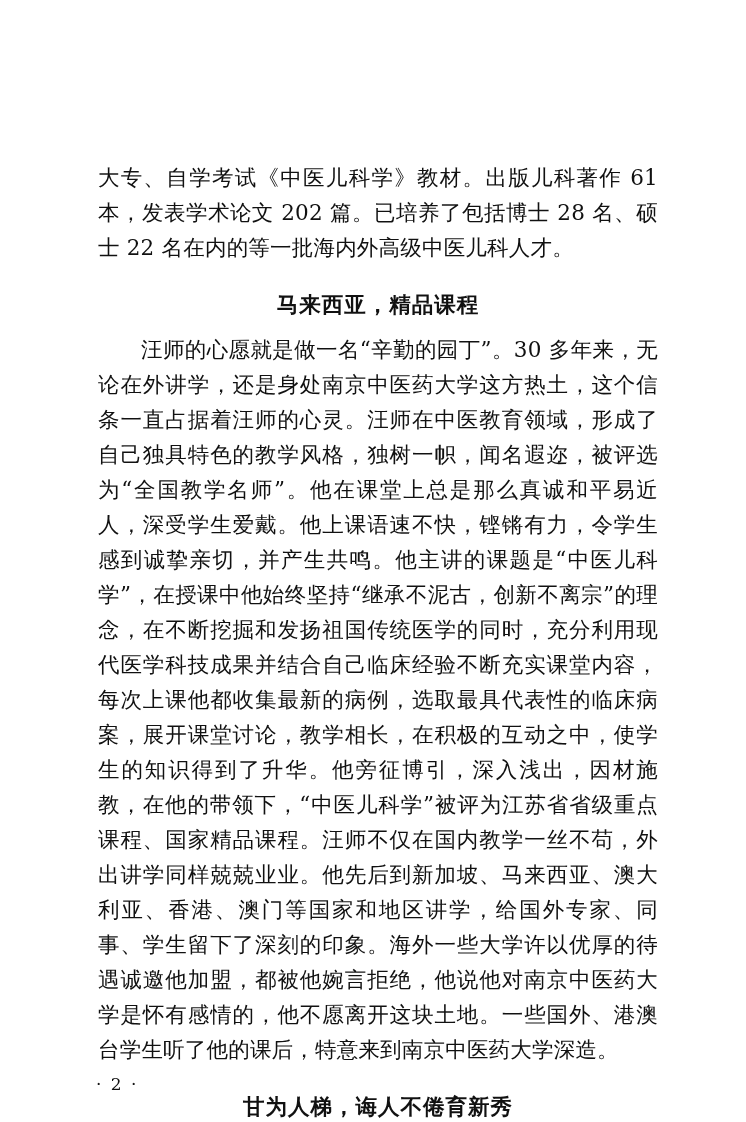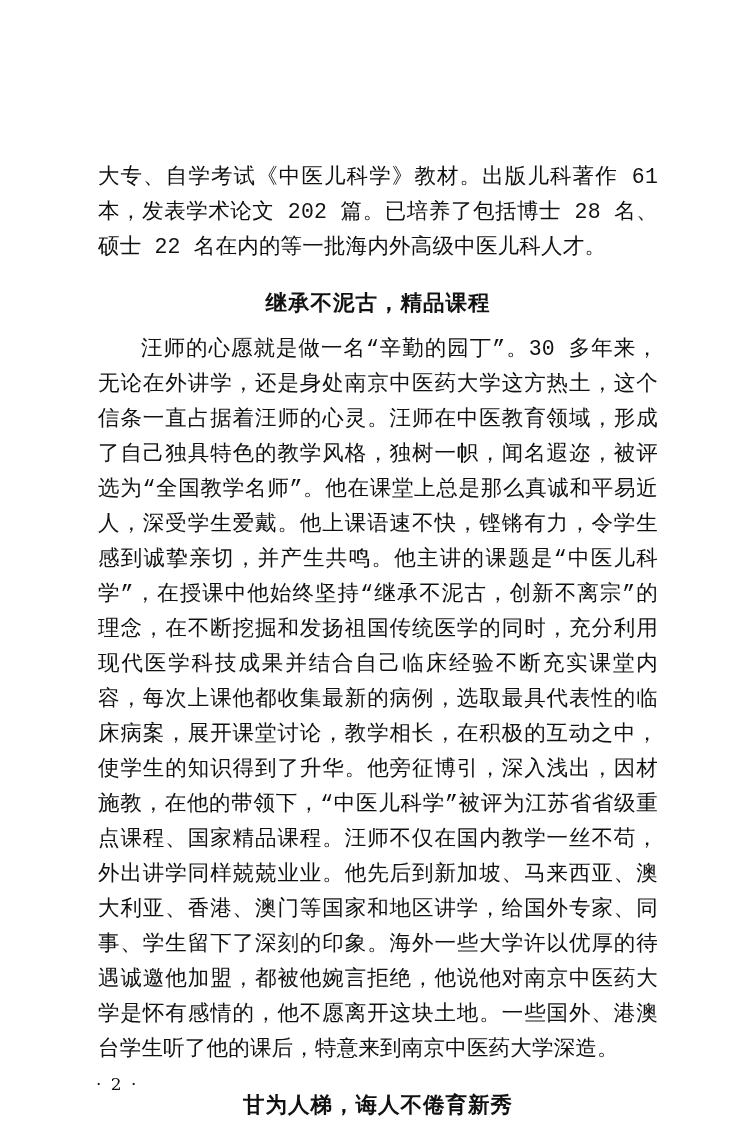--- a/index.html
+++ b/index.html
@@ -16,21 +16,20 @@
     position: relative;
   }
   .page {
     position: absolute;
     left: 0;
     top: 0;
     width: 746px;
     height: 1122px;
     box-sizing: border-box;
     padding: 160px 88px 0 98px;
-    font-family: Liberation Mono, monospace;
   }
   .para {
     font-size: 21.5px;
     line-height: 35px;
     text-align: justify;
     text-justify: inter-ideograph;
     margin: 0 0 2px 0;
     letter-spacing: 0.2px;
   }
   .para.indent {
@@ -73,21 +72,21 @@
 </style>
 </head>
 <body>
 
 <div class="page">
 
   <p class="para">大专、自学考试《中医儿科学》教材。出版儿科著作 61 本，发表学术论文 202 篇。已培养了包括博士 28 名、硕士 22 名在内的等一批海内外高级中医儿科人才。</p>
 
   <div class="spacer-small"></div>
 
-  <h2 class="subhead">继承不泥古，精品课程</h2>
+  <h2 class="subhead">马来西亚，精品课程</h2>
 
   <p class="para indent">汪师的心愿就是做一名“辛勤的园丁”。30 多年来，无论在外讲学，还是身处南京中医药大学这方热土，这个信条一直占据着汪师的心灵。汪师在中医教育领域，形成了自己独具特色的教学风格，独树一帜，闻名遐迩，被评选为“全国教学名师”。他在课堂上总是那么真诚和平易近人，深受学生爱戴。他上课语速不快，铿锵有力，令学生感到诚挚亲切，并产生共鸣。他主讲的课题是“中医儿科学”，在授课中他始终坚持“继承不泥古，创新不离宗”的理念，在不断挖掘和发扬祖国传统医学的同时，充分利用现代医学科技成果并结合自己临床经验不断充实课堂内容，每次上课他都收集最新的病例，选取最具代表性的临床病案，展开课堂讨论，教学相长，在积极的互动之中，使学生的知识得到了升华。他旁征博引，深入浅出，因材施教，在他的带领下，“中医儿科学”被评为江苏省省级重点课程、国家精品课程。汪师不仅在国内教学一丝不苟，外出讲学同样兢兢业业。他先后到新加坡、马来西亚、澳大利亚、香港、澳门等国家和地区讲学，给国外专家、同事、学生留下了深刻的印象。海外一些大学许以优厚的待遇诚邀他加盟，都被他婉言拒绝，他说他对南京中医药大学是怀有感情的，他不愿离开这块土地。一些国外、港澳台学生听了他的课后，特意来到南京中医药大学深造。</p>
 
   <div class="spacer-small"></div>
 
   <h2 class="subhead">甘为人梯，诲人不倦育新秀</h2>
 
 </div>
 
 <div class="footer">

